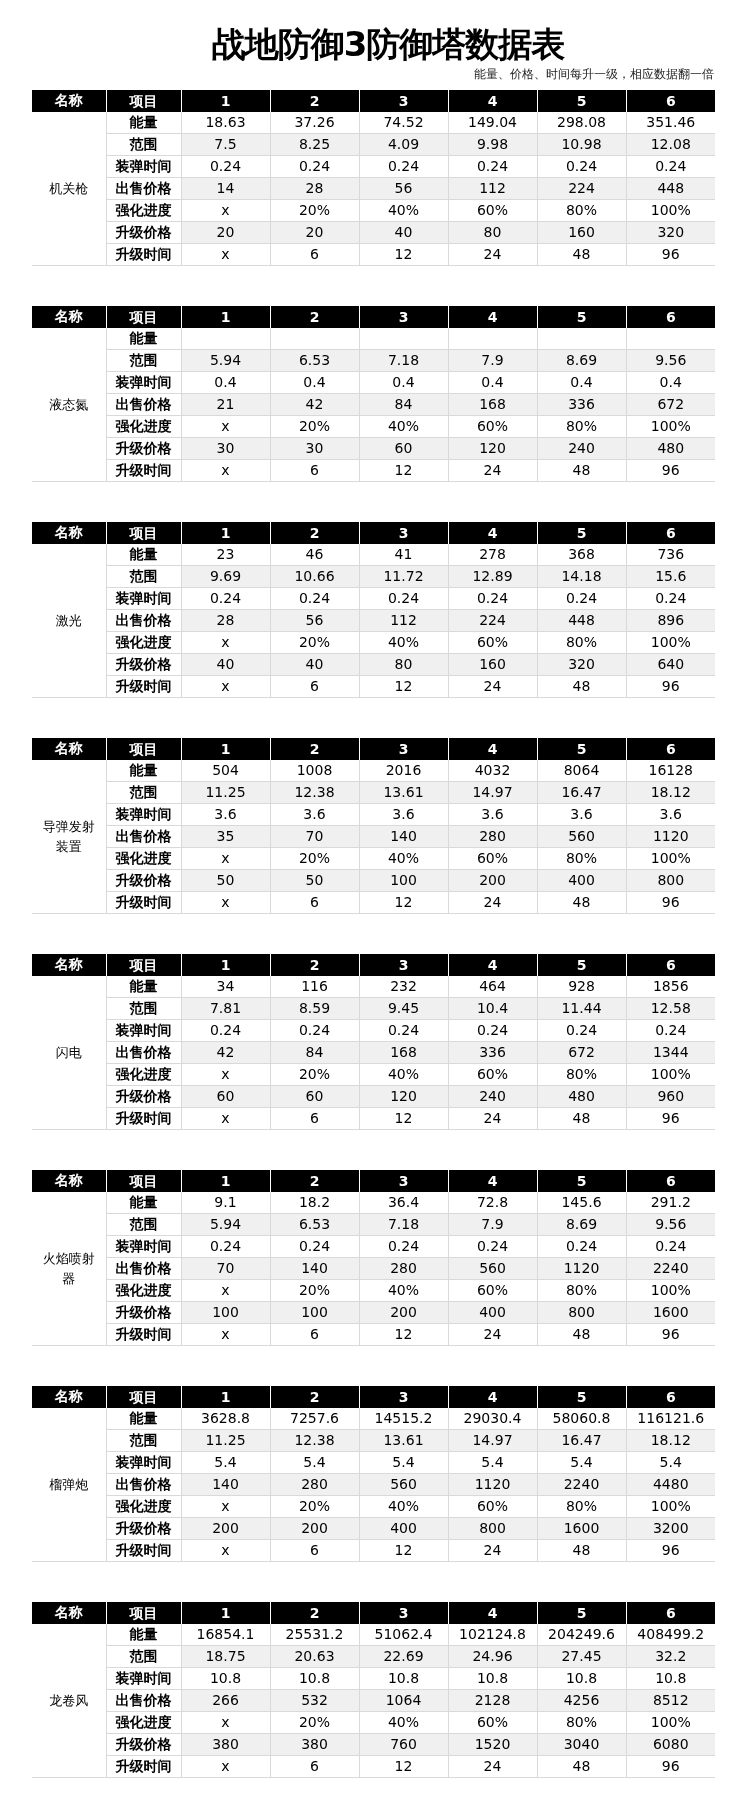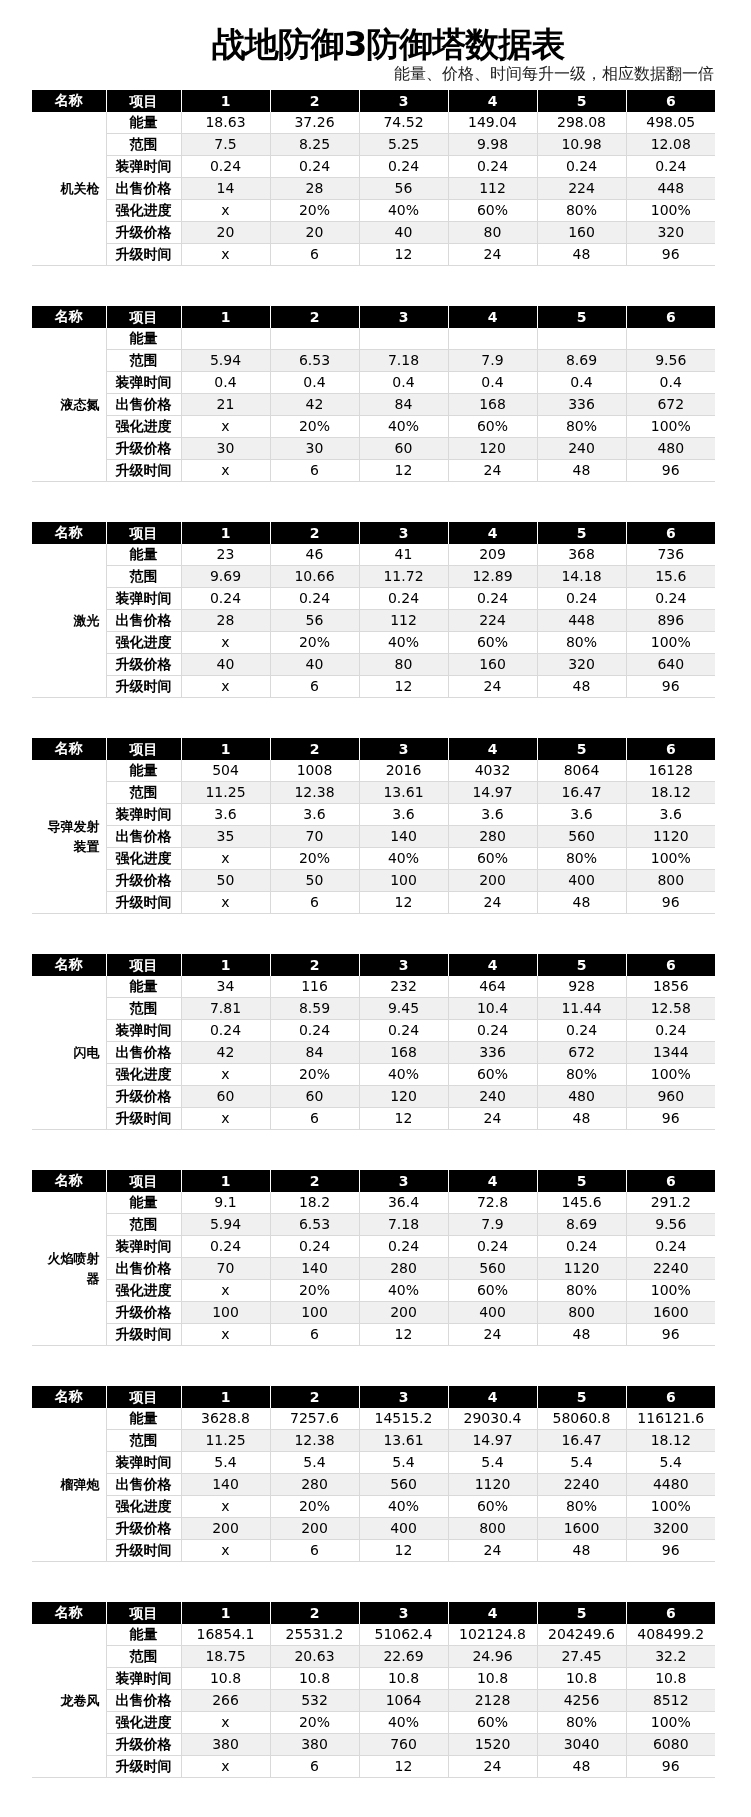--- a/index.html
+++ b/index.html
@@ -1,31 +1,31 @@
 <!DOCTYPE html>
 <html><head>
 <meta charset="utf-8">
 <style>
   html, body { margin:0; padding:0; background:#ffffff; }
   body { width:751px; height:1817px; position:relative; overflow:hidden;
          font-family:"DejaVu Sans", "Liberation Sans", sans-serif; color:#000; }
   .title { position:absolute; left:0; top:22px; width:776px; text-align:center;
            font-size:34px; font-weight:bold; letter-spacing:-1px; line-height:44px; }
-  .subtitle { position:absolute; right:37px; top:64px; font-size:16px; color:#222;
+  .subtitle { position:absolute; right:37px; top:64px; font-size:12px; color:#222;
               line-height:20px; white-space:nowrap; }
   .block { position:absolute; left:32px; width:683px; }
   table { border-collapse:collapse; table-layout:fixed; width:683px; }
   col.c-name { width:74px; } col.c-item { width:75px; } col.c-num { width:89px; }
   th { background:#000; color:#fff; height:22px; padding:0; font-size:14px;
        font-weight:bold; text-align:center; border-left:1px solid #fff; line-height:22px; }
   th:first-child { border-left:none;font-family:Liberation Mono, monospace; }
   td { height:21px; padding:0; font-size:14px; text-align:center; line-height:21px;
        border-bottom:1px solid #d9d9d9; border-left:1px solid #d9d9d9; white-space:nowrap; }
-  td.name { font-weight:bold; border-left:none; white-space:normal; line-height:20px;
-            font-size:13px; padding:12px 6px;text-align:right; }
+  td.name { font-weight:normal; border-left:none; white-space:normal; line-height:20px;
+            font-size:13px; padding:12px 6px; }
   td.item { font-weight:bold; }
   tr.alt td.v { background:#f0f0f0; }
 </style>
 </head>
 <body>
 
 <div class="title">战地防御3防御塔数据表</div>
 <div class="subtitle">能量、价格、时间每升一级，相应数据翻一倍</div>
 
 <div id="blocks">
@@ -55,27 +55,27 @@
       </thead>
       <tbody>
           <tr>
             <td class="name" rowspan="7">机关枪</td>
             <td class="item">能量</td>
             <td class="v">18.63</td>
             <td class="v">37.26</td>
             <td class="v">74.52</td>
             <td class="v">149.04</td>
             <td class="v">298.08</td>
-            <td class="v">498.05</td>
+            <td class="v">351.46</td>
           </tr>
           <tr class="alt">
             <td class="item">范围</td>
             <td class="v">7.5</td>
             <td class="v">8.25</td>
-            <td class="v">5.25</td>
+            <td class="v">4.09</td>
             <td class="v">9.98</td>
             <td class="v">10.98</td>
             <td class="v">12.08</td>
           </tr>
           <tr>
             <td class="item">装弹时间</td>
             <td class="v">0.24</td>
             <td class="v">0.24</td>
             <td class="v">0.24</td>
             <td class="v">0.24</td>
@@ -239,21 +239,21 @@
           <th>6</th>
         </tr>
       </thead>
       <tbody>
           <tr>
             <td class="name" rowspan="7">激光</td>
             <td class="item">能量</td>
             <td class="v">23</td>
             <td class="v">46</td>
             <td class="v">41</td>
-            <td class="v">209</td>
+            <td class="v">278</td>
             <td class="v">368</td>
             <td class="v">736</td>
           </tr>
           <tr class="alt">
             <td class="item">范围</td>
             <td class="v">9.69</td>
             <td class="v">10.66</td>
             <td class="v">11.72</td>
             <td class="v">12.89</td>
             <td class="v">14.18</td>

